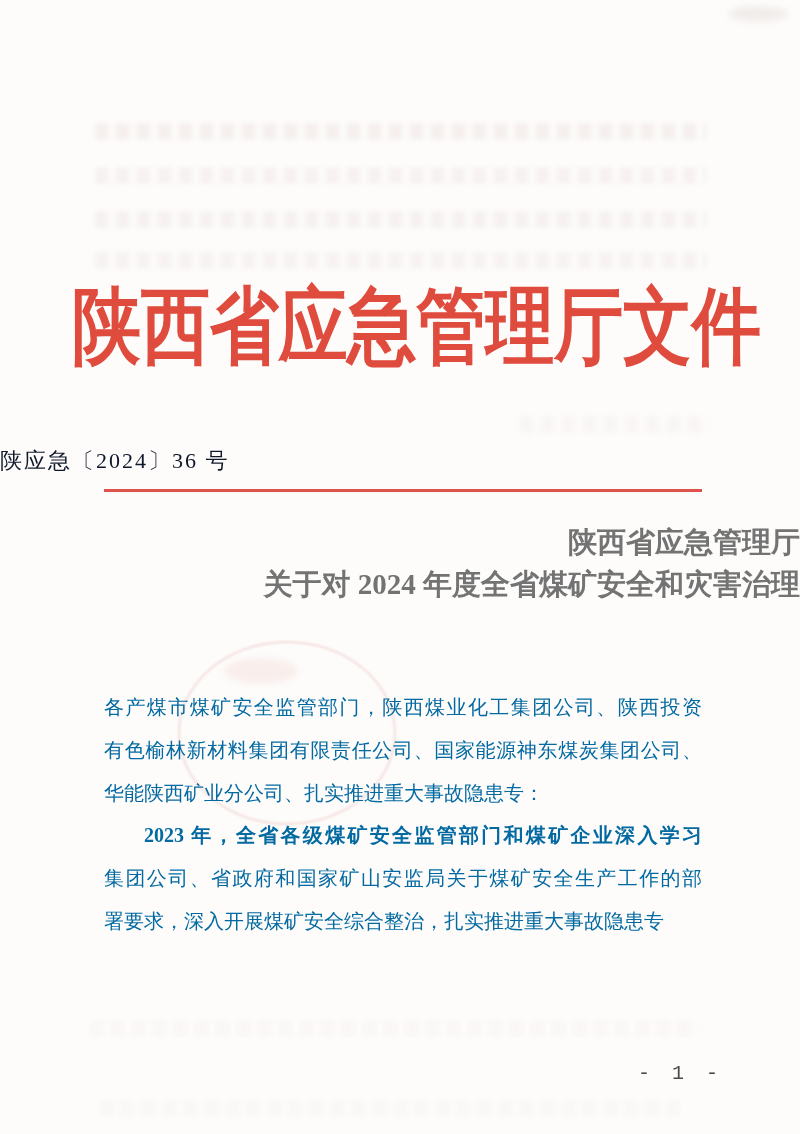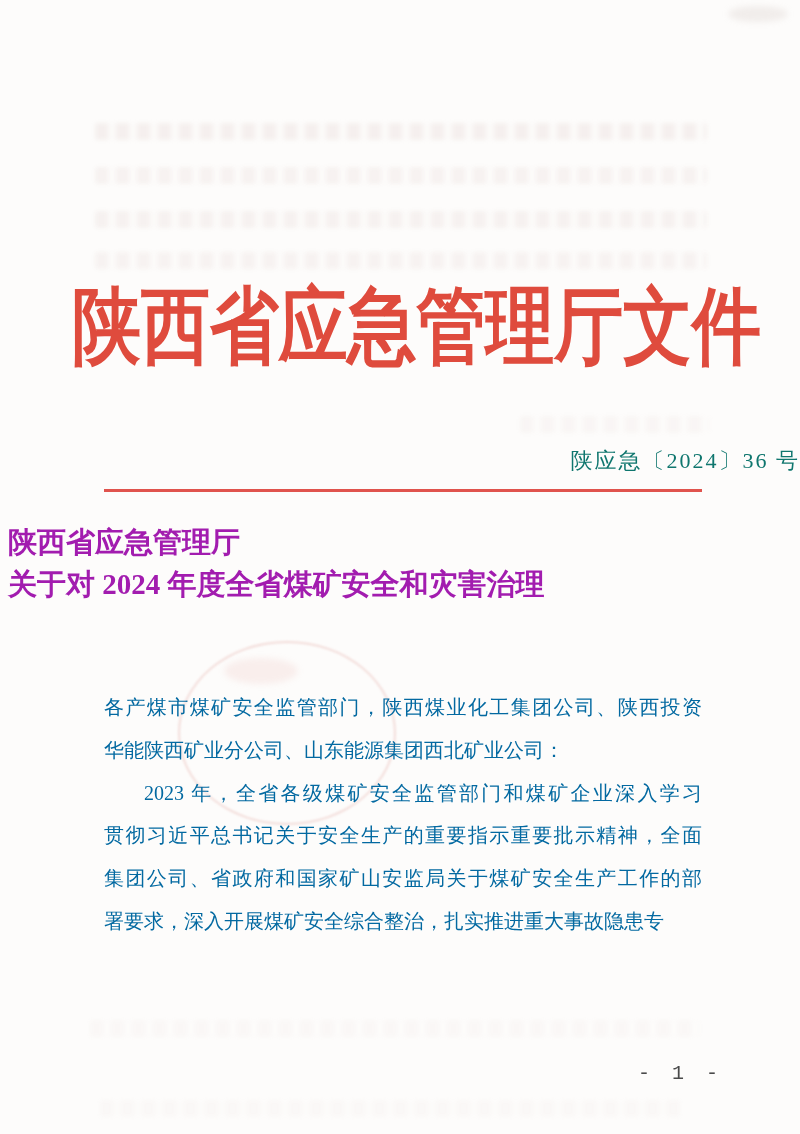--- a/index.html
+++ b/index.html
@@ -36,32 +36,32 @@
   .header-title{
     position:absolute;top:272px;left:0;right:0;height:110px;
     line-height:110px;text-align:center;
     font-size:84px;font-weight:bold;color:#df4b3d;
     transform:scaleX(0.82);transform-origin:50% 50%;
     white-space:nowrap;
   }
   
   .doc-number{
     position:absolute;top:446px;left:0;right:0;
-    text-align:right;font-size:22px;color:#0f766e;
+    text-align:left;font-size:22px;color:#0f172a;
     letter-spacing:2px;
   }
   
   .red-rule{
     position:absolute;top:489px;left:104px;width:598px;height:3px;
     background:#e0534d;
   }
   
   .doc-title{
     position:absolute;top:521px;left:0;right:0;
-    text-align:left;font-weight:bold;color:#a21caf;
+    text-align:right;font-weight:bold;color:#737373;
     font-size:29px;line-height:42px;padding-left:8px;
   }
   .doc-title .t-line{white-space:nowrap;}
   
   .seal{
     position:absolute;top:641px;left:178px;width:214px;height:180px;
     border:2px solid rgba(224,158,152,0.32);border-radius:50%;
     filter:blur(1.2px);
   }
   .seal-smudge{
@@ -71,21 +71,21 @@
   
   .body-text{
     position:absolute;top:686px;left:104px;width:598px;
     font-size:20px;color:#0369a1;line-height:42.8px;
   }
   .line{
     white-space:nowrap;overflow:visible;
     text-align:justify;text-align-last:justify;
   }
   .line.end{text-align-last:left;}
-  .line.indent{text-indent:40px;}
+  .line.indent{text-indent:40px;font-weight:bold;}
   
   .page-number{
     position:absolute;top:1062px;left:638px;
     font-size:20px;color:#4a4a4a;letter-spacing:5px;
     font-family:"Liberation Mono","DejaVu Sans Mono",monospace;
   }
 </style>
 </head>
 <body>
 
@@ -109,22 +109,22 @@
   <div class="doc-title">
     <div class="t-line">陕西省应急管理厅</div>
     <div class="t-line">关于对 2024 年度全省煤矿安全和灾害治理</div>
   </div>
 
   <div class="seal"></div>
   <div class="seal-smudge"></div>
 
   <div class="body-text">
     <div class="line">各产煤市煤矿安全监管部门，陕西煤业化工集团公司、陕西投资</div>
-    <div class="line end">华能陕西矿业分公司、山东能源集团西北矿业公司：</div>
+    <div class="line">有色榆林新材料集团有限责任公司、国家能源神东煤炭集团公司、</div>
+    <div class="line end">华能陕西矿业分公司、扎实推进重大事故隐患专：</div>
     <div class="line indent">2023 年，全省各级煤矿安全监管部门和煤矿企业深入学习</div>
-    <div class="line">贯彻习近平总书记关于安全生产的重要指示重要批示精神，全面</div>
     <div class="line">集团公司、省政府和国家矿山安监局关于煤矿安全生产工作的部</div>
     <div class="line end">署要求，深入开展煤矿安全综合整治，扎实推进重大事故隐患专</div>
   </div>
 
   <div class="page-number">- 1 -</div>
 
 </div>
 
 </body></html>

